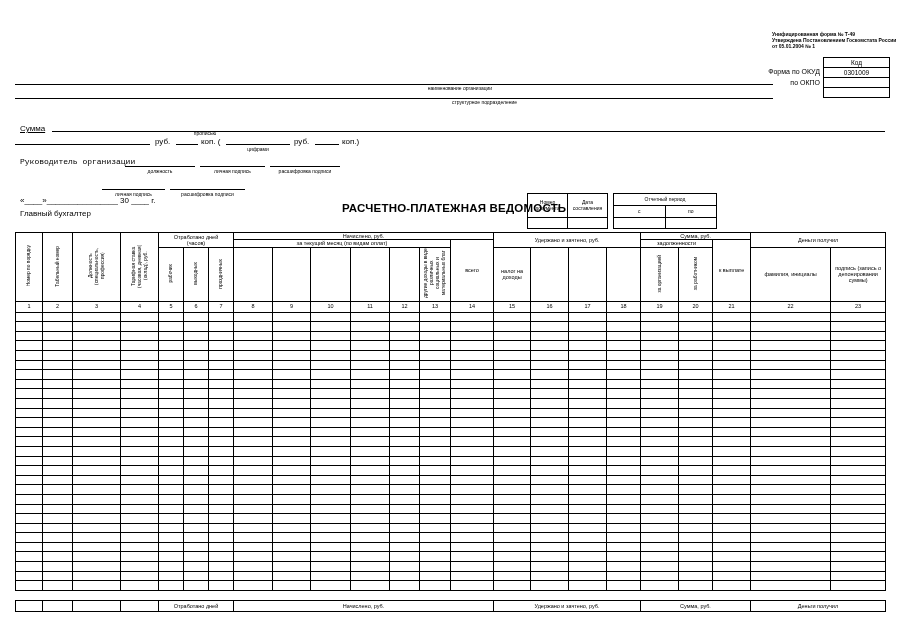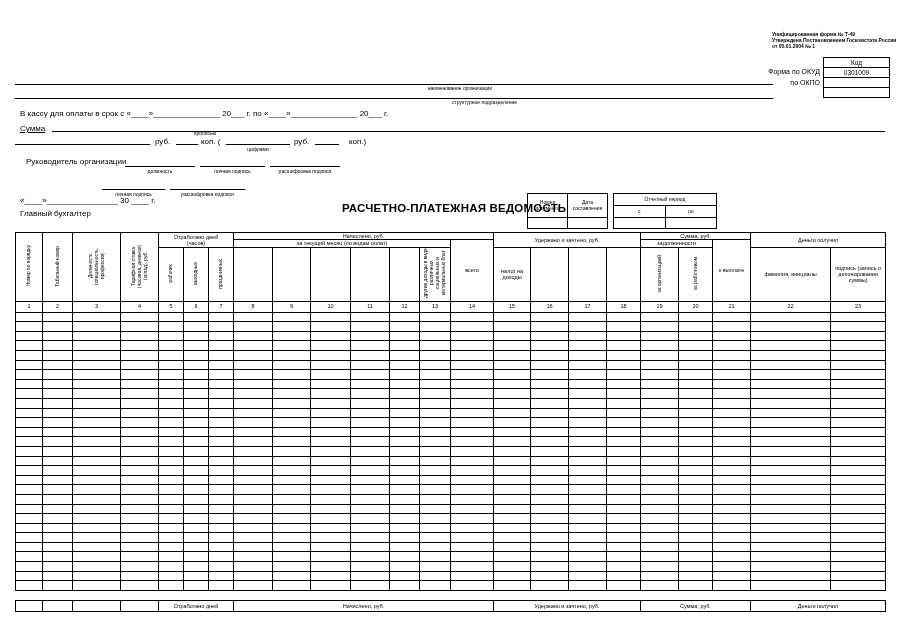--- a/index.html
+++ b/index.html
@@ -82,37 +82,36 @@
   </tbody>
     </table>
   <div class="abs t7" style="left:700px;top:68px;width:120px;text-align:right;">Форма по ОКУД</div>
   <div class="abs t7" style="left:700px;top:79px;width:120px;text-align:right;">по ОКПО</div>
 
   <div class="rule" style="left:15px;top:84px;width:758px;"></div>
   <div class="abs hint" style="left:380px;top:86px;width:160px;">наименование организации</div>
   <div class="rule" style="left:15px;top:98px;width:758px;"></div>
   <div class="abs hint" style="left:402px;top:100px;width:165px;">структурное подразделение</div>
 
-  <div class="abs t8" style="left:20px;top:109px;">В кассу для оплаты в срок с «____»_______________ 20___ г. по «____»_______________ 20___ г.</div>
 
   <div class="abs t8" style="left:20px;top:124px;text-decoration:underline;">Сумма</div>
   <div class="blank" style="left:52px;top:123px;width:833px;"></div>
   <div class="abs hint" style="left:183px;top:131px;width:44px;">прописью</div>
 
   <div class="blank" style="left:15px;top:136px;width:135px;"></div>
   <div class="abs t8" style="left:155px;top:137px;">руб.</div>
   <div class="blank" style="left:176px;top:136px;width:22px;"></div>
   <div class="abs t8" style="left:201px;top:137px;">коп. (</div>
   <div class="blank" style="left:226px;top:136px;width:64px;"></div>
   <div class="abs t8" style="left:294px;top:137px;">руб.</div>
   <div class="blank" style="left:315px;top:136px;width:24px;"></div>
-  <div class="abs t8" style="left:342px;top:137px;margin-left:7px;">коп.)</div>
+  <div class="abs t8" style="left:342px;top:137px;">коп.)</div>
   <div class="abs hint" style="left:230px;top:147px;width:56px;">цифрами</div>
 
-  <div class="abs t8" style="left:26px;top:157px;">Руководитель организации</div>
+  <div class="abs t8" style="left:20px;top:157px;font-family:Liberation Mono, monospace;">Руководитель организации</div>
   <div class="blank" style="left:125px;top:158px;width:70px;"></div>
   <div class="blank" style="left:200px;top:158px;width:65px;"></div>
   <div class="blank" style="left:270px;top:158px;width:70px;"></div>
   <div class="abs hint" style="left:125px;top:169px;width:70px;">должность</div>
   <div class="abs hint" style="left:200px;top:169px;width:65px;">личная подпись</div>
   <div class="abs hint" style="left:270px;top:169px;width:70px;">расшифровка подписи</div>
 
   <div class="abs t8" style="left:20px;top:180px;margin-top:29px;">Главный бухгалтер</div>
   <div class="blank" style="left:102px;top:181px;width:63px;"></div>
   <div class="blank" style="left:170px;top:181px;width:75px;"></div>

